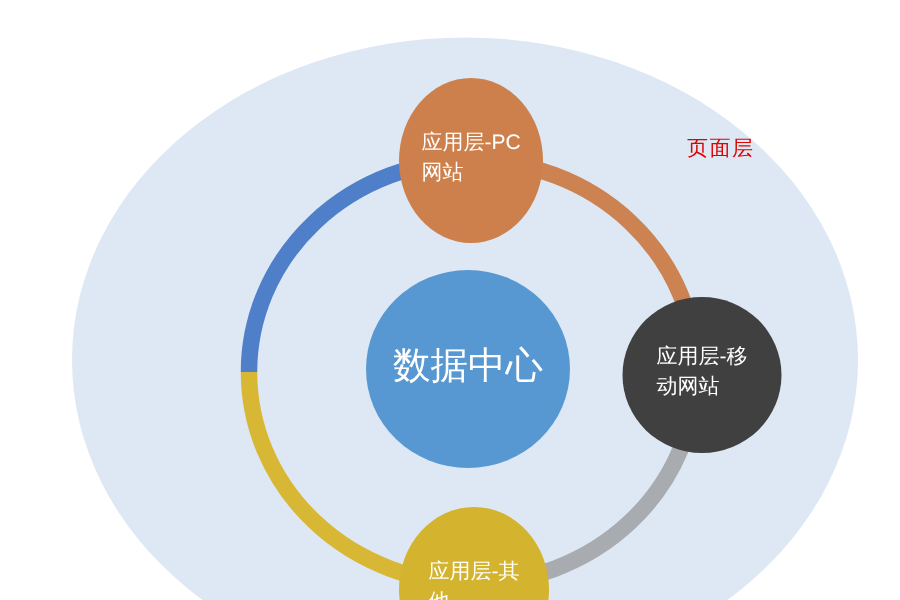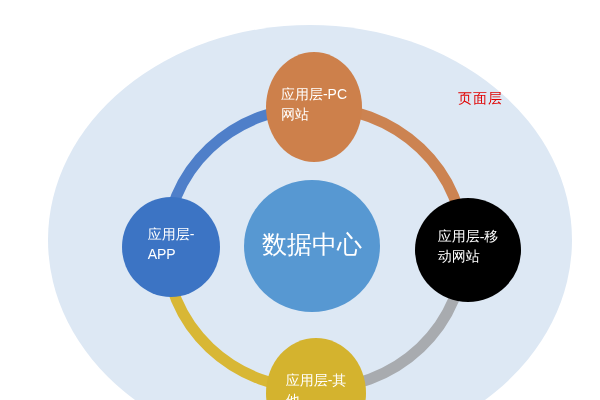--- a/index.html
+++ b/index.html
@@ -70,30 +70,26 @@
 
   <div class="node" style="left: 244px; top: 180px; width: 136px; height: 132px; background-color: rgb(87, 152, 210);">
     <div class="center-label">数据中心</div>
   </div>
 
   <div class="node" style="left: 266px; top: 52px; width: 96px; height: 110px; background-color: rgb(205, 128, 75);">
     <div class="node-label">应用层-PC
 网站</div>
   </div>
 
-  <div class="node" style="left: 415px; top: 198px; width: 106px; height: 104px; background-color: #000000; font-family: Liberation Serif, serif;">
+  <div class="node" style="left: 415px; top: 198px; width: 106px; height: 104px; background-color: #404040;">
     <div class="node-label">应用层-移
 动网站</div>
   </div>
 
   <div class="node" style="left: 266px; top: 338px; width: 100px; height: 110px; background-color: rgb(212, 179, 46);">
     <div class="node-label">应用层-其
 他...</div>
   </div>
 
-  <div class="node" style="left: 122px; top: 197px; width: 98px; height: 100px; background-color: rgb(60, 116, 196);">
-    <div class="node-label">应用层-
-APP</div>
-  </div>
 
   <div class="annotation" style="color: rgb(224, 0, 0);">页面层</div>
 
 </div>
 
 </body></html>

